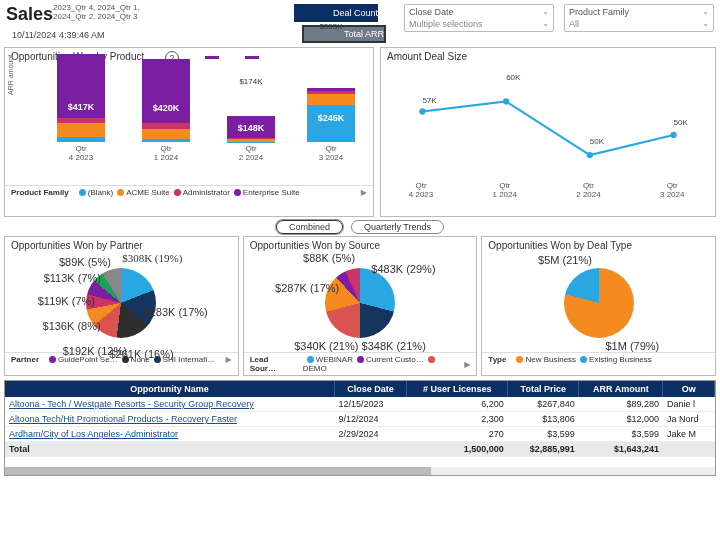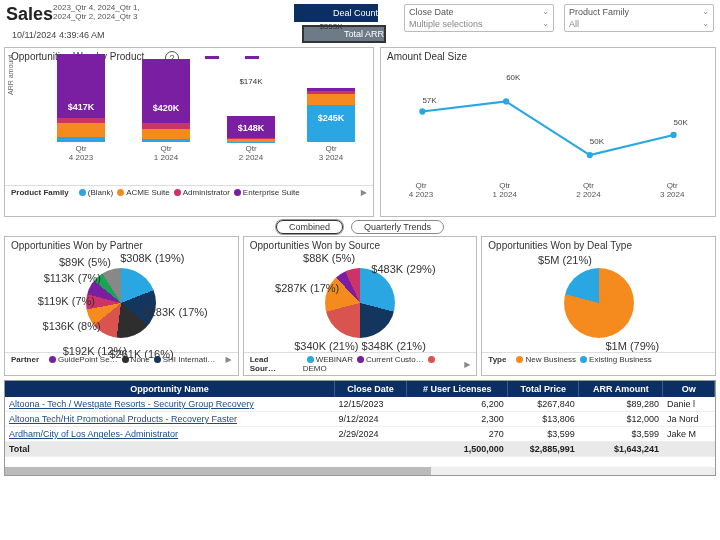--- a/index.html
+++ b/index.html
@@ -189,21 +189,21 @@
   <div class="view-tab active">Combined</div>
   <div class="view-tab">Quarterly Trends</div>
 </div>
 
 <div class="row2">
   <div class="panel pie-panel">
     <div class="panel-title">Opportunities Won by Partner</div>
     <div class="pie-wrap">
         <div class="pie" id="pie0" style="background: conic-gradient(rgb(42, 167, 227) 0%, rgb(42, 167, 227) 19%, rgb(20, 54, 94) 19%, rgb(20, 54, 94) 36%, rgb(46, 46, 46) 36%, rgb(46, 46, 46) 52%, rgb(217, 83, 79) 52%, rgb(217, 83, 79) 64%, rgb(245, 139, 31) 64%, rgb(245, 139, 31) 72%, rgb(204, 51, 102) 72%, rgb(204, 51, 102) 79%, rgb(123, 31, 162) 79%, rgb(123, 31, 162) 86%, rgb(24, 165, 88) 86%, rgb(24, 165, 88) 91%, rgb(136, 136, 136) 91%, rgb(136, 136, 136) 100%);"></div>
         <div id="pielbl0">
-          <div class="pie-lbl" style="left: calc(50% + 30.9146px); top: 3.51057px; transform: translate(-50%, -50%);">$308K (19%)</div>
+          <div class="pie-lbl" style="left: calc(50% + 30.9146px); top: 3.51057px; transform: translate(-50%, -50%); font-family: Liberation Serif, serif;">$308K (19%)</div>
           <div class="pie-lbl" style="left: calc(50% + 54.3229px); top: 57.6039px; transform: translate(-50%, -50%);">$283K (17%)</div>
           <div class="pie-lbl" style="left: calc(50% + 20.2469px); top: 100.138px; transform: translate(-50%, -50%);">$261K (16%)</div>
           <div class="pie-lbl" style="left: calc(50% - 26.4965px); top: 97.1969px; transform: translate(-50%, -50%);">$192K (12%)</div>
           <div class="pie-lbl" style="left: calc(50% - 49.7655px); top: 72.4179px; transform: translate(-50%, -50%);">$136K (8%)</div>
           <div class="pie-lbl" style="left: calc(50% - 54.9729px); top: 47.2724px; transform: translate(-50%, -50%);">$119K (7%)</div>
           <div class="pie-lbl" style="left: calc(50% - 49.0054px); top: 24.0305px; transform: translate(-50%, -50%);">$113K (7%)</div>
           <div class="pie-lbl" style="left: calc(50% - 36.3722px); top: 7.74389px; transform: translate(-50%, -50%);">$89K (5%)</div>
         </div>
       </div>
     <div class="legend-row">

